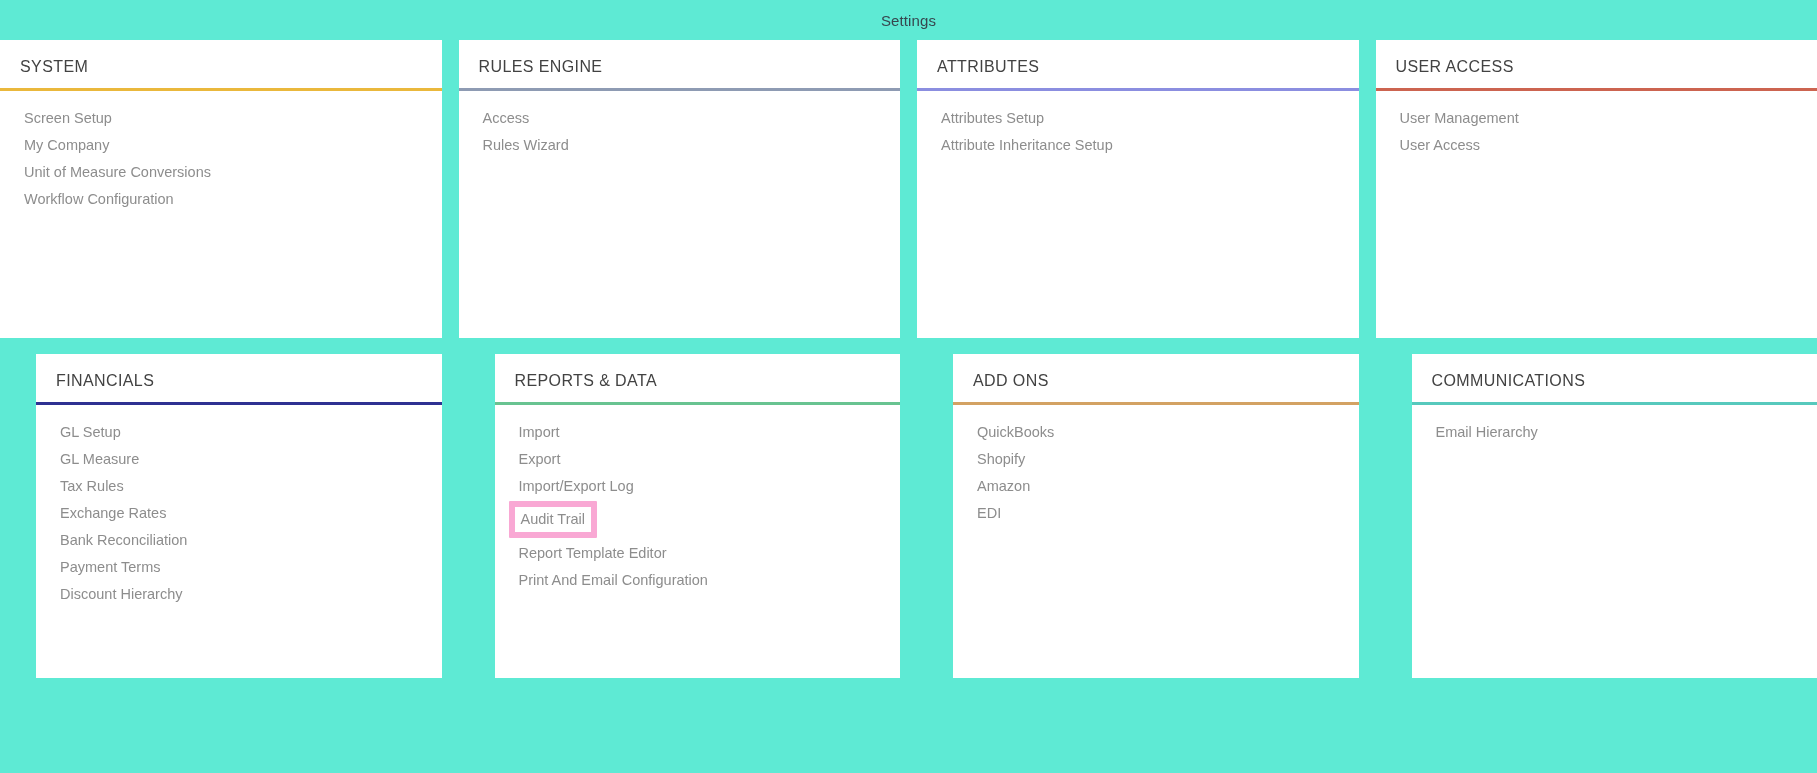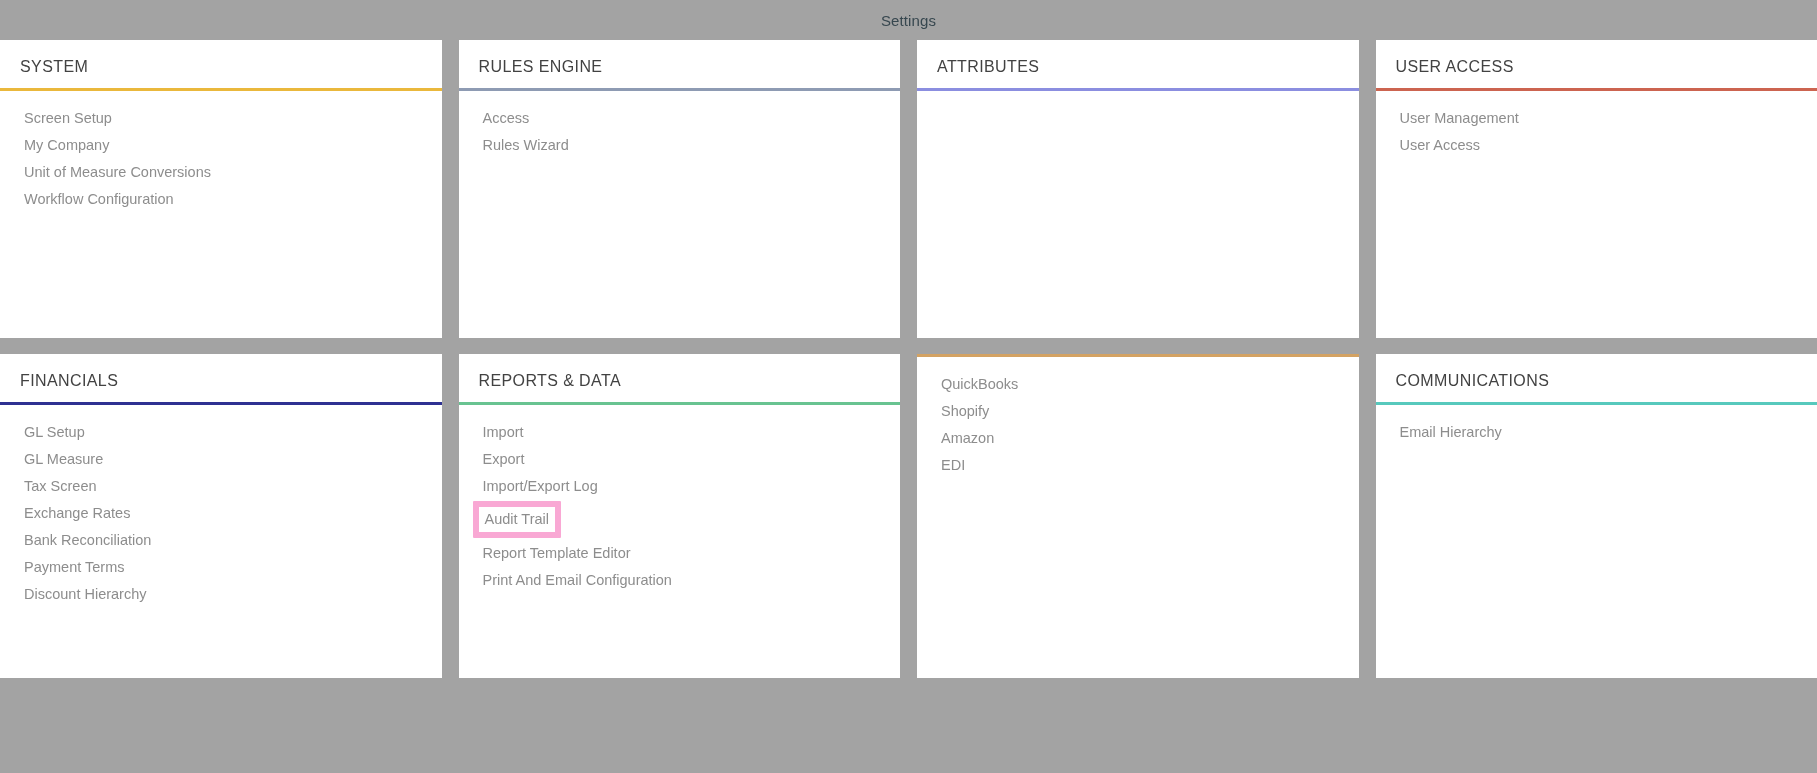--- a/index.html
+++ b/index.html
@@ -9,21 +9,21 @@
     height: 773px;
     background: #eceff1;
     font-family: "Liberation Sans", sans-serif;
     overflow: hidden;
   }
 
   .page {
     position: relative;
     width: 1817px;
     height: 773px;
-    background: #a3a3a3;
+    background: #5eead4;
   }
 
   
   .page-header {
     height: 40px;
     display: flex;
     align-items: center;
     justify-content: center;
   }
   .page-title {
@@ -43,21 +43,21 @@
     width: 1817px;
   }
 
   .card {
     background: #ffffff;
     min-height: 298px;
     padding: 0;
     overflow: hidden;
   }
   .card.row1 { height: 298px; }
-  .card.row2 { height: 324px; }
+  .card.row2 { height: 324px; margin-left: 36px; }
 
   .card-header {
     padding: 18px 20px 12px 20px;
   }
   .card-title {
     font-size: 16px;
     color: #424242;
     font-weight: 400;
     letter-spacing: 0.4px;
     text-transform: uppercase;
@@ -125,40 +125,44 @@
         <div class="card-links">
           <a class="card-link">Access</a>
           <a class="card-link">Rules Wizard</a>
         </div>
       </div>
       <div class="card row1">
         <div class="card-header">
           <div class="card-title">ATTRIBUTES</div>
         </div>
         <div class="accent-bar" style="background: rgb(139, 142, 224);"></div>
+        <div class="card-links">
+          <a class="card-link">Attributes Setup</a>
+          <a class="card-link">Attribute Inheritance Setup</a>
+        </div>
       </div>
       <div class="card row1">
         <div class="card-header">
           <div class="card-title">USER ACCESS</div>
         </div>
         <div class="accent-bar" style="background: rgb(204, 100, 80);"></div>
         <div class="card-links">
           <a class="card-link">User Management</a>
           <a class="card-link">User Access</a>
         </div>
       </div>
       <div class="card row2">
         <div class="card-header">
           <div class="card-title">FINANCIALS</div>
         </div>
         <div class="accent-bar" style="background: rgb(46, 49, 146);"></div>
         <div class="card-links">
           <a class="card-link">GL Setup</a>
           <a class="card-link">GL Measure</a>
-          <a class="card-link">Tax Screen</a>
+          <a class="card-link">Tax Rules</a>
           <a class="card-link">Exchange Rates</a>
           <a class="card-link">Bank Reconciliation</a>
           <a class="card-link">Payment Terms</a>
           <a class="card-link">Discount Hierarchy</a>
         </div>
       </div>
       <div class="card row2">
         <div class="card-header">
           <div class="card-title">REPORTS &amp; DATA</div>
         </div>
@@ -166,20 +170,23 @@
         <div class="card-links">
           <a class="card-link">Import</a>
           <a class="card-link">Export</a>
           <a class="card-link">Import/Export Log</a>
           <a class="card-link highlighted">Audit Trail</a>
           <a class="card-link">Report Template Editor</a>
           <a class="card-link">Print And Email Configuration</a>
         </div>
       </div>
       <div class="card row2">
+        <div class="card-header">
+          <div class="card-title">ADD ONS</div>
+        </div>
         <div class="accent-bar" style="background: rgb(211, 162, 99);"></div>
         <div class="card-links">
           <a class="card-link">QuickBooks</a>
           <a class="card-link">Shopify</a>
           <a class="card-link">Amazon</a>
           <a class="card-link">EDI</a>
         </div>
       </div>
       <div class="card row2">
         <div class="card-header">

